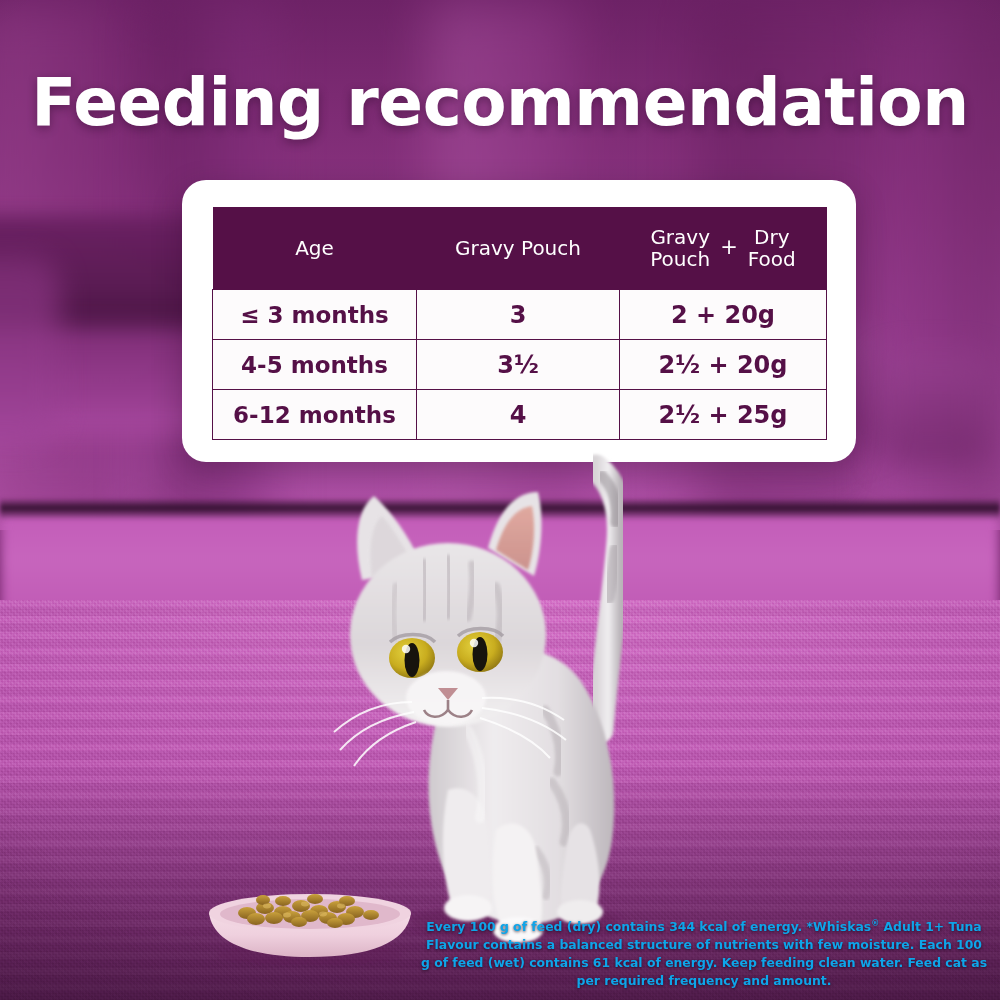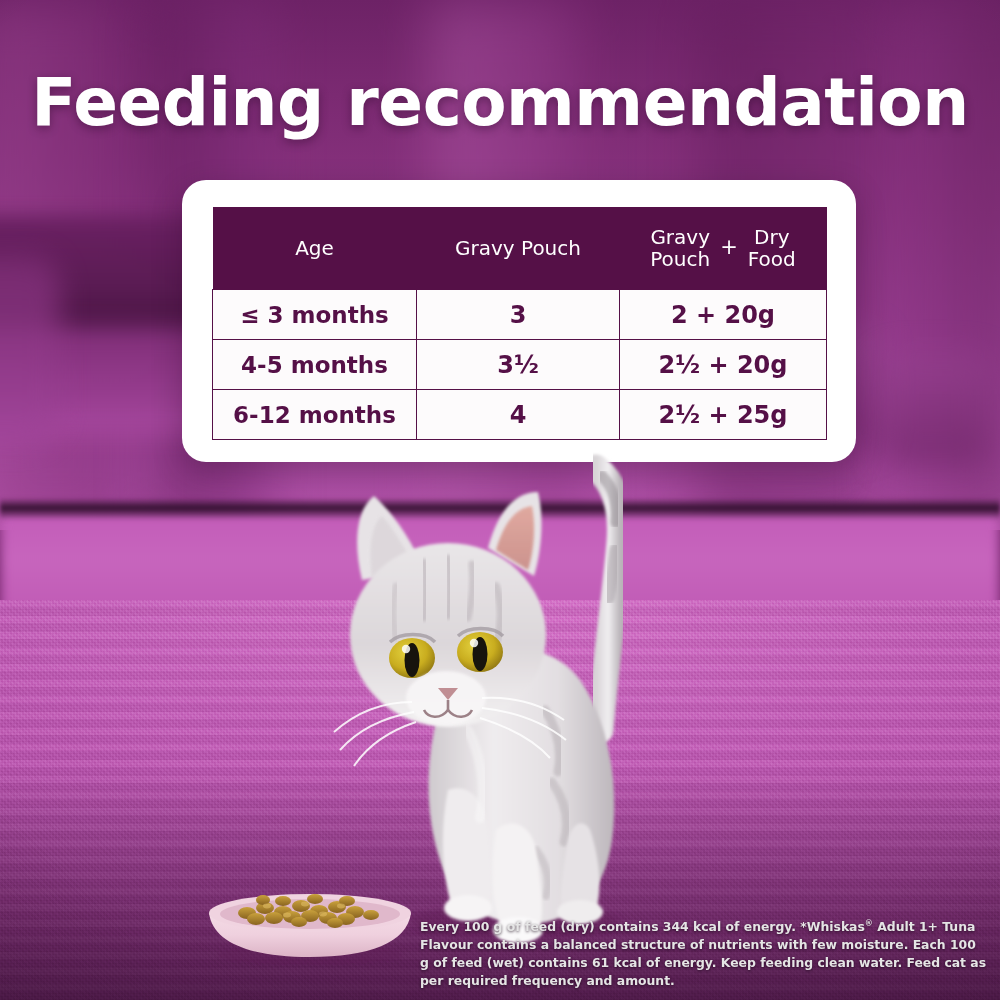--- a/index.html
+++ b/index.html
@@ -144,21 +144,21 @@
   
   .cat{position:absolute;left:300px;top:430px;width:420px;height:520px;}
   .cat svg{display:block;}
 
   
   .bowl{position:absolute;left:195px;top:885px;width:230px;height:80px;}
 
   
   .footer{
     position:absolute;left:420px;top:918px;width:568px;
-    color:#e5e5e5;text-align:left;
+    color:#0ea5e9;text-align:center;
     font-family:"DejaVu Sans", sans-serif;
     font-size:12.4px;line-height:1.45;font-weight:600;
     text-shadow:0 1px 3px rgba(20,2,18,.7);
   }
   .footer sup{font-size:8px;vertical-align:super;}
 </style>
 </head>
 <body>
 
 <div class="stage">

